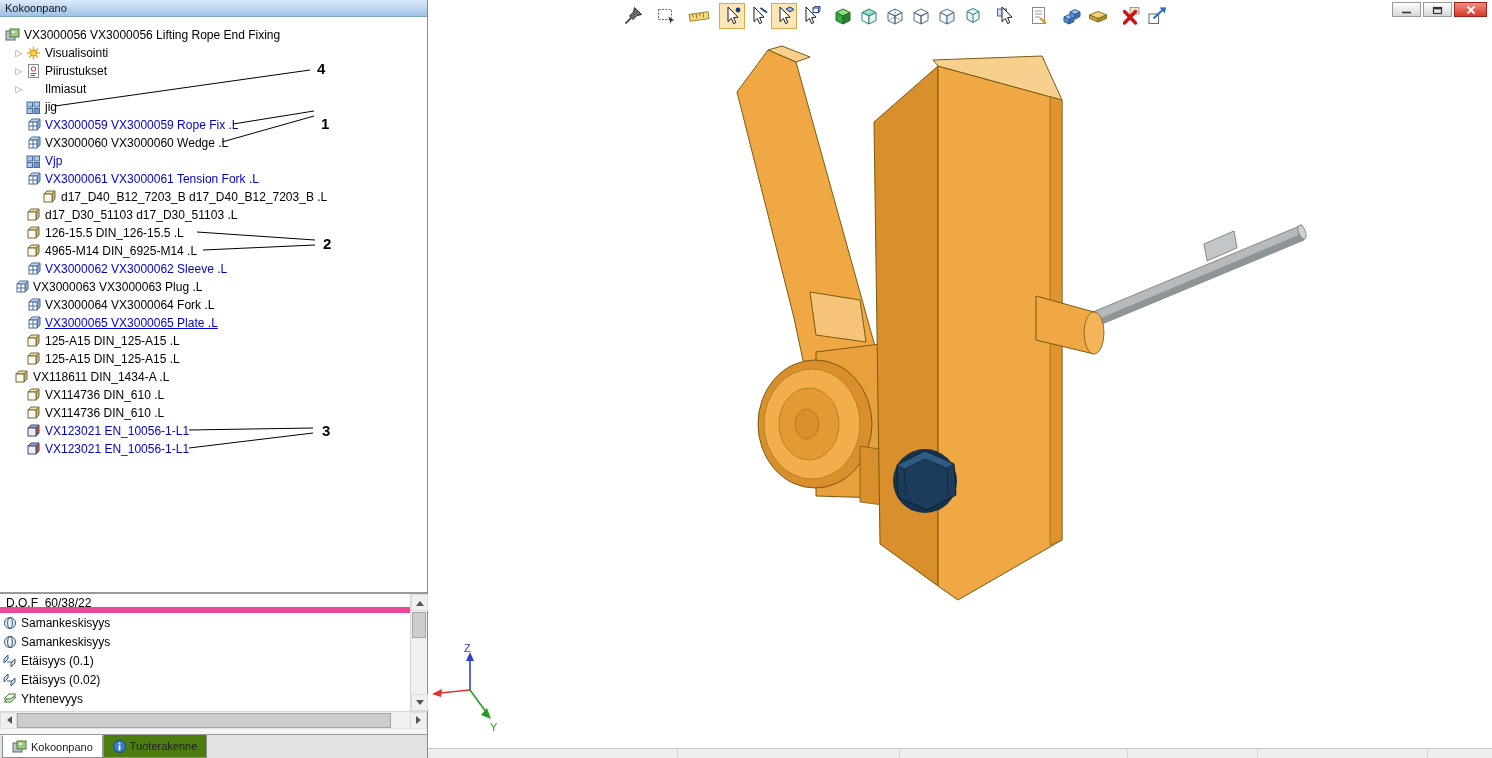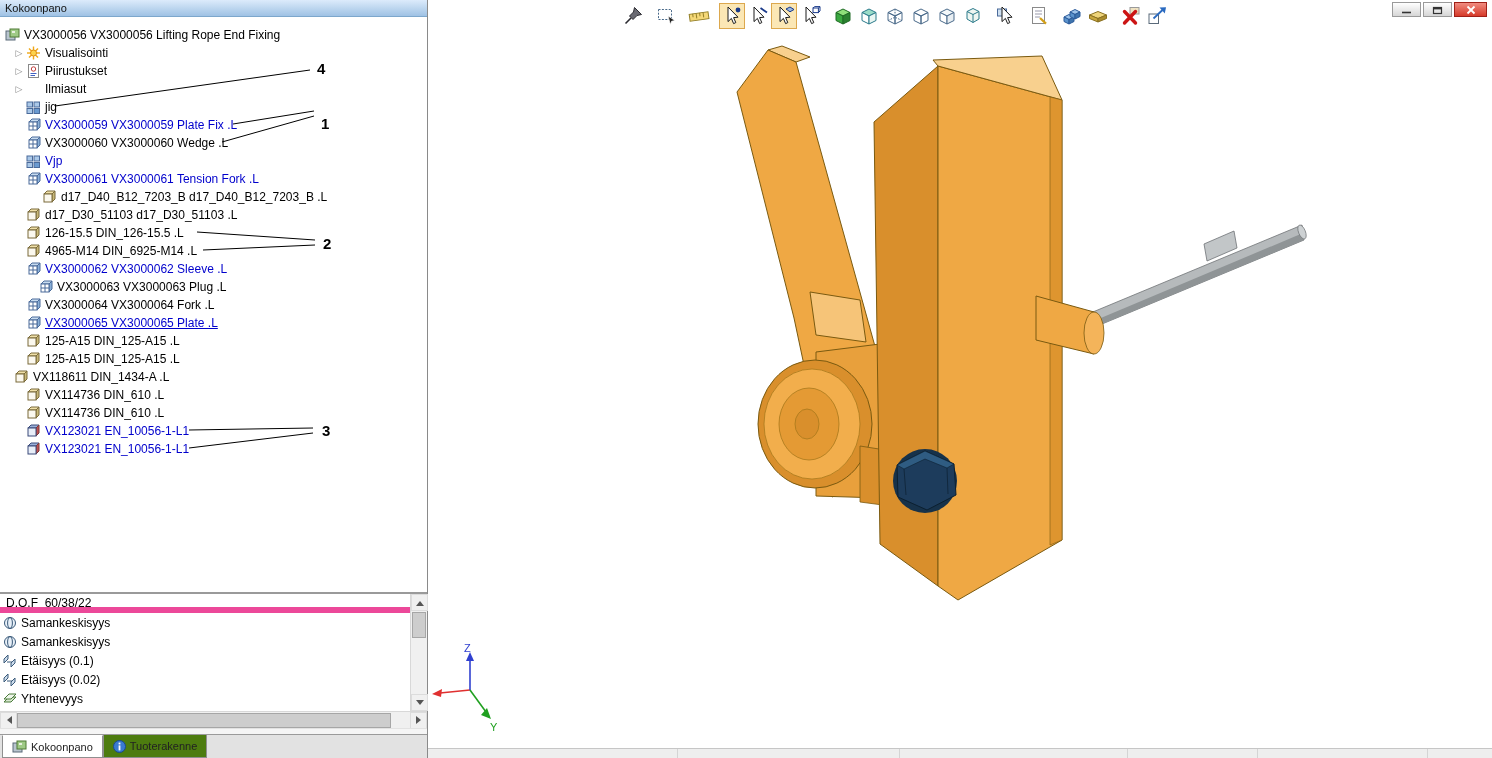--- a/index.html
+++ b/index.html
@@ -120,21 +120,21 @@
           <span class="exp"></span>
           <span class="ticon">
             <svg width="15" height="14" viewBox="0 0 15 14">
               <polygon points="3,4 6,1 14,1 11,4" fill="#c8dcf0" stroke="#4a6a9a"></polygon>
               <polygon points="11,4 14,1 14,9 11,12" fill="#8ab0d8" stroke="#4a6a9a"></polygon>
               <rect x="3" y="4" width="8" height="8" fill="#ffffff" stroke="#4a6a9a"></rect>
               <line x1="3" y1="8" x2="11" y2="8" stroke="#4a6a9a"></line>
               <line x1="7" y1="4" x2="7" y2="12" stroke="#4a6a9a"></line>
             </svg>
           </span>
-          <span class="tlabel blue">VX3000059 VX3000059 Plate Fix .L</span>
+          <span class="tlabel blue">VX3000059 VX3000059 Rope Fix .L</span>
         </div>
         <div class="trow" style="padding-left: 12px;">
           <span class="exp"></span>
           <span class="ticon">
             <svg width="15" height="14" viewBox="0 0 15 14">
               <polygon points="3,4 6,1 14,1 11,4" fill="#c8dcf0" stroke="#4a6a9a"></polygon>
               <polygon points="11,4 14,1 14,9 11,12" fill="#8ab0d8" stroke="#4a6a9a"></polygon>
               <rect x="3" y="4" width="8" height="8" fill="#ffffff" stroke="#4a6a9a"></rect>
               <line x1="3" y1="8" x2="11" y2="8" stroke="#4a6a9a"></line>
               <line x1="7" y1="4" x2="7" y2="12" stroke="#4a6a9a"></line>
@@ -217,21 +217,21 @@
             <svg width="15" height="14" viewBox="0 0 15 14">
               <polygon points="3,4 6,1 14,1 11,4" fill="#c8dcf0" stroke="#4a6a9a"></polygon>
               <polygon points="11,4 14,1 14,9 11,12" fill="#8ab0d8" stroke="#4a6a9a"></polygon>
               <rect x="3" y="4" width="8" height="8" fill="#ffffff" stroke="#4a6a9a"></rect>
               <line x1="3" y1="8" x2="11" y2="8" stroke="#4a6a9a"></line>
               <line x1="7" y1="4" x2="7" y2="12" stroke="#4a6a9a"></line>
             </svg>
           </span>
           <span class="tlabel blue">VX3000062 VX3000062 Sleeve .L</span>
         </div>
-        <div class="trow" style="padding-left: 24px;">
+        <div class="trow" style="padding-left: 0;">
           <span class="exp"></span>
           <span class="ticon">
             <svg width="15" height="14" viewBox="0 0 15 14">
               <polygon points="3,4 6,1 14,1 11,4" fill="#c8dcf0" stroke="#4a6a9a"></polygon>
               <polygon points="11,4 14,1 14,9 11,12" fill="#8ab0d8" stroke="#4a6a9a"></polygon>
               <rect x="3" y="4" width="8" height="8" fill="#ffffff" stroke="#4a6a9a"></rect>
               <line x1="3" y1="8" x2="11" y2="8" stroke="#4a6a9a"></line>
               <line x1="7" y1="4" x2="7" y2="12" stroke="#4a6a9a"></line>
             </svg>
           </span>

